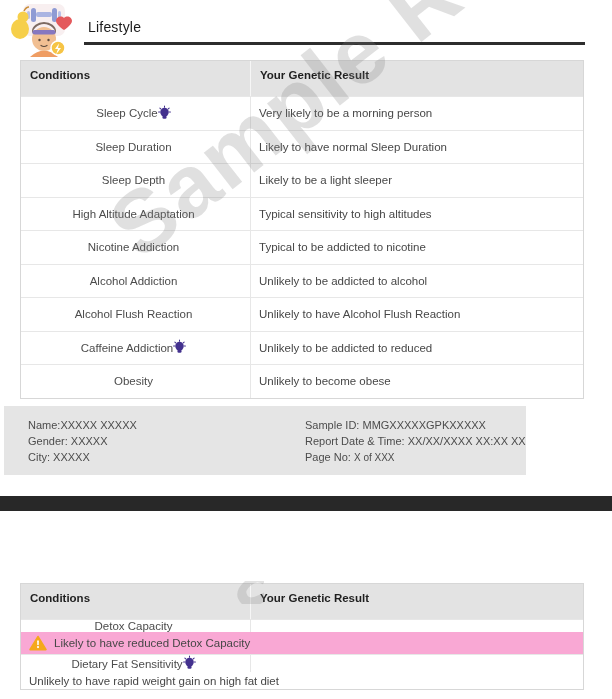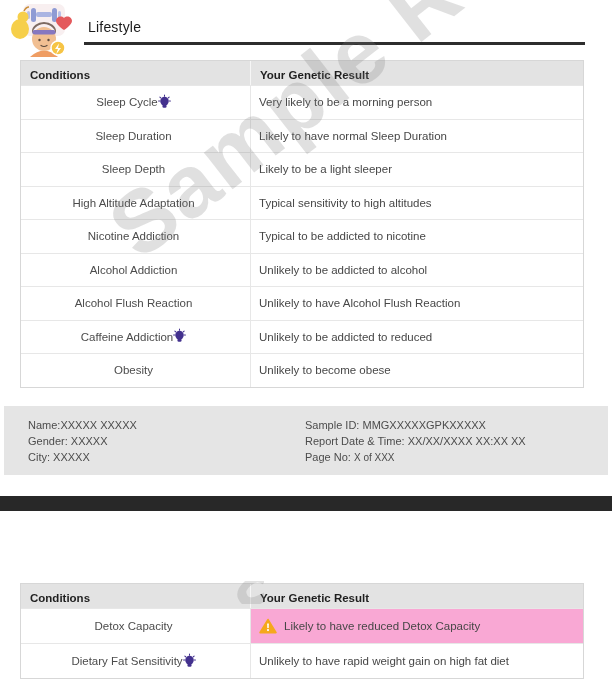--- a/index.html
+++ b/index.html
@@ -7,37 +7,37 @@
     position:relative;width:612px;height:699px;background:#ffffff;overflow:hidden;
     font-family:"Liberation Sans", sans-serif;
   }
   
   .hdr-icon{position:absolute;left:10px;top:3px;width:62px;height:54px;}
   .hdr-title{position:absolute;left:88px;top:19px;font-size:14px;font-weight:normal;color:#1b1b1b;letter-spacing:.2px;}
   .hdr-rule{position:absolute;left:84px;top:42px;width:501px;height:3px;background:#2d2d2d;}
   
   .tbl{position:absolute;left:20px;width:564px;border:1px solid #d7d7d7;box-sizing:border-box;z-index:1;}
   .tbl-header{display:flex;background:#e3e3e3;}
-  .hcell{font-size:11.5px;font-weight:bold;color:#1f1f1f;padding:8px 8px 4px 9px;box-sizing:border-box;}
+  .hcell{font-size:11.5px;font-weight:bold;color:#1f1f1f;padding:8px 8px 15px 9px;box-sizing:border-box;}
   .col1{width:230px;box-sizing:border-box;}
   .col2{flex:1;box-sizing:border-box;}
   .tbl-header .col1{border-right:1px solid #f6f6f6;}
   .row{display:flex;border-top:1px solid #e7e7e7;box-sizing:border-box;background:transparent;}
   .t1 .row{height:33.5px;}
-  .t2 .row{height:35px;}
+  .t2 .row{height:35px;flex-direction:column;}
   .row .col1{display:flex;align-items:center;justify-content:center;
     padding-left:9px;padding-right:13px;border-right:1px solid #e7e7e7;
     font-size:11.5px;color:#4c4c4c;}
   .row .col2{display:flex;align-items:center;gap:7px;padding-left:8px;padding-right:6px;
     font-size:11.5px;color:#474747;}
   .row .col2.hl{background:#f9a8d4;}
   .bulb{display:inline-flex;width:13px;height:17px;flex:0 0 auto;}
   .warn{display:inline-flex;width:18px;height:16px;flex:0 0 auto;}
   
-  .footer{position:absolute;left:4px;top:406px;width:604px;height:69px;background:#e5e5e5;z-index:1;}
+  .footer{position:absolute;left:4px;top:406px;width:522px;height:69px;background:#e5e5e5;z-index:1;}
   .footer-left{position:absolute;left:24px;top:11px;font-size:11px;color:#4c4c4c;line-height:16px;}
   .footer-right{position:absolute;left:301px;top:11px;font-size:11px;color:#4c4c4c;line-height:16px;}
   .pageno-val{font-size:10px;}
   
   .sep-bar{position:absolute;left:0;top:496px;width:612px;height:15px;background:#282828;z-index:1;}
   
   .wm1{position:absolute;left:90px;top:198px;transform:rotate(-38deg);transform-origin:0 0;
     font-size:88px;font-weight:bold;letter-spacing:2px;color:rgba(125,125,125,0.24);
     white-space:nowrap;z-index:9;pointer-events:none;}
   .wm2-clip{position:absolute;left:222px;top:581px;width:42px;height:23px;overflow:hidden;z-index:9;pointer-events:none;}

